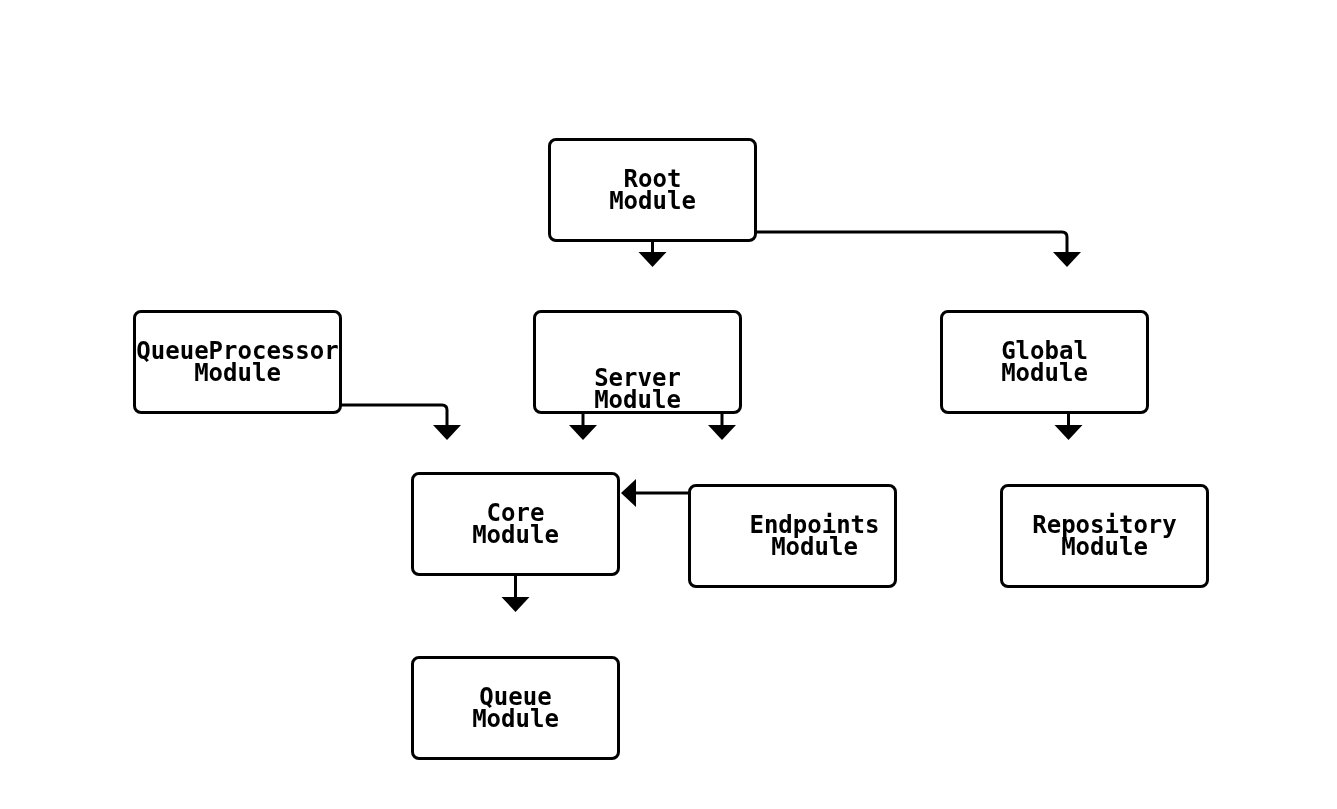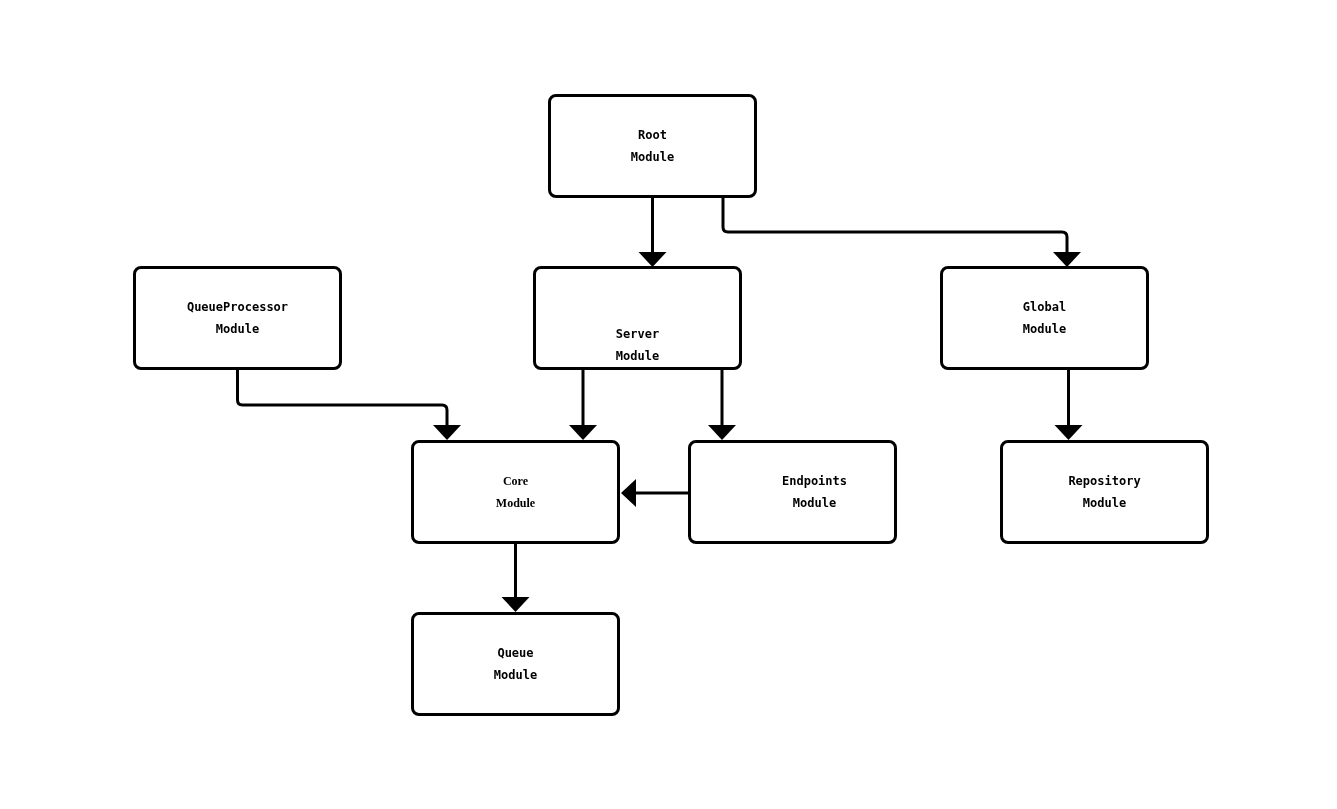--- a/index.html
+++ b/index.html
@@ -38,31 +38,32 @@
     background: #ffffff;
     border: 3px solid #000000;
     border-radius: 8px;
     display: flex;
     align-items: center;
     justify-content: center;
     text-align: center;
     color: #000000;
     font-family: "DejaVu Sans Mono", "Liberation Mono", monospace;
     font-weight: 700;
-    font-size: 12px;
+    font-size: 24px;
     line-height: 22px;
+    margin-top: 44px;
   }
   .node .label {
     white-space: pre-line;
   }
   .node-root          { left: 548px; top: 94px;  }
   .node-queueprocessor{ left: 133px; top: 266px; }
   .node-server        { left: 533px; top: 266px; align-items: flex-end; }
   .node-global        { left: 940px; top: 266px; }
-  .node-core          { left: 411px; top: 440px; font-family: Liberation Serif, serif; }
+  .node-core          { left: 411px; top: 428px; }
   .node-endpoints     { left: 688px; top: 440px; padding-left: 44px; }
   .node-repository    { left: 1000px; top: 440px; }
   .node-queue         { left: 411px; top: 612px; }
 </style>
 </head>
 <body>
 
 <div class="canvas">
 
   <svg class="edge-layer" viewBox="0 0 1337 809" xmlns="http://www.w3.org/2000/svg">

